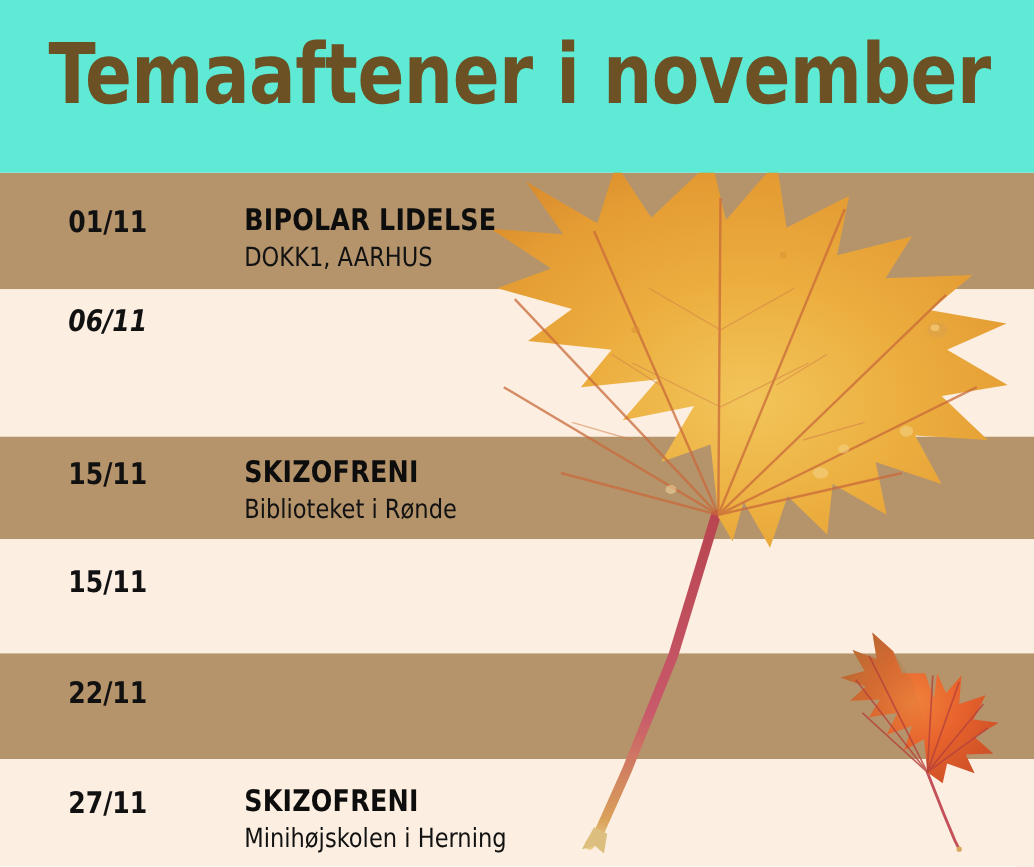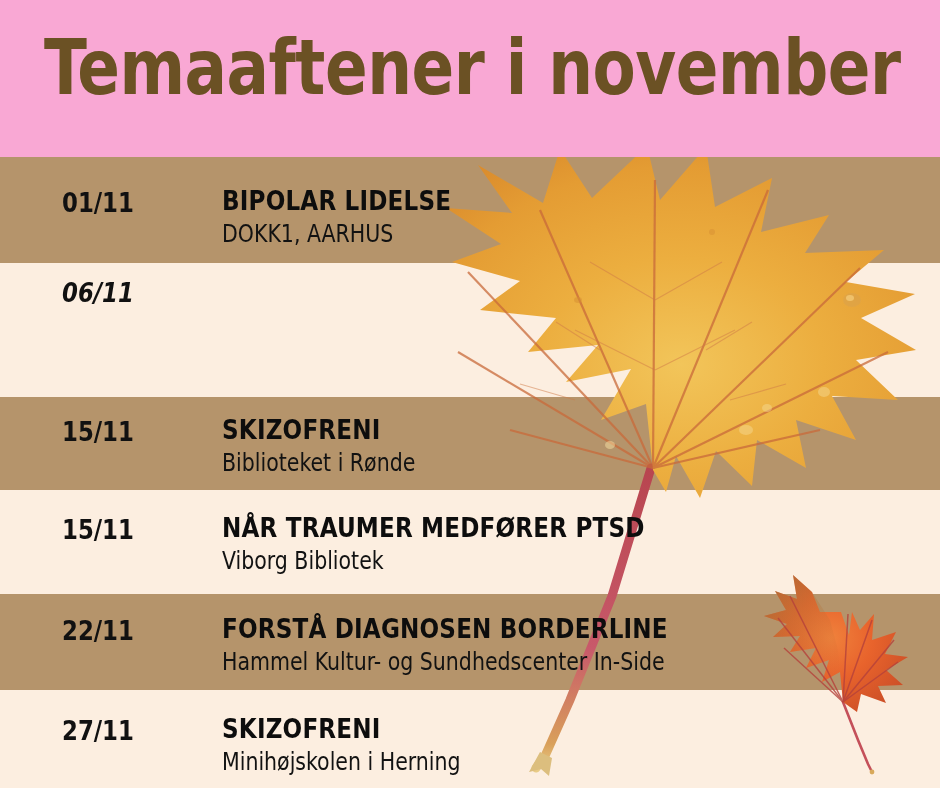--- a/index.html
+++ b/index.html
@@ -13,21 +13,21 @@
   #poster{
     position:relative;
     width:940px;height:788px;
     overflow:hidden;
     background:#ffffff;
   }
 
   
   .header{
     position:absolute;left:0;top:0;width:940px;height:157px;
-    background:#f9a8d4;z-index:6;
+    background:#5eead4;z-index:6;
   }
   .poster-title{
     position:absolute;
     left:44px;top:22px;
     width:860px;
     font-size:76px;
     line-height:92px;
     font-weight:700;
     letter-spacing:-0.5px;
     color:#6B5124;
@@ -229,32 +229,24 @@
     <div class="row" style="top:397px;height:93px;">
       <div class="row-date" style="top:19px;">15/11</div>
       <div class="row-body" style="top:17px;">
         <div class="row-title">SKIZOFRENI</div>
         <div class="row-venue">Biblioteket i Rønde</div>
       </div>
     </div>
 
     <div class="row" style="top:490px;height:104px;">
       <div class="row-date" style="top:24px;">15/11</div>
-      <div class="row-body" style="top:22px;">
-        <div class="row-title">NÅR TRAUMER MEDFØRER PTSD</div>
-        <div class="row-venue">Viborg Bibliotek</div>
-      </div>
     </div>
 
     <div class="row" style="top:594px;height:96px;text-decoration:underline;">
       <div class="row-date" style="top:21px;">22/11</div>
-      <div class="row-body" style="top:19px;">
-        <div class="row-title">FORSTÅ DIAGNOSEN BORDERLINE</div>
-        <div class="row-venue">Hammel Kultur- og Sundhedscenter In-Side</div>
-      </div>
     </div>
 
     <div class="row" style="top:696px;height:98px;">
       <div class="row-date" style="top:19px;">27/11</div>
       <div class="row-body" style="top:17px;">
         <div class="row-title">SKIZOFRENI</div>
         <div class="row-venue">Minihøjskolen i Herning</div>
       </div>
     </div>
 

